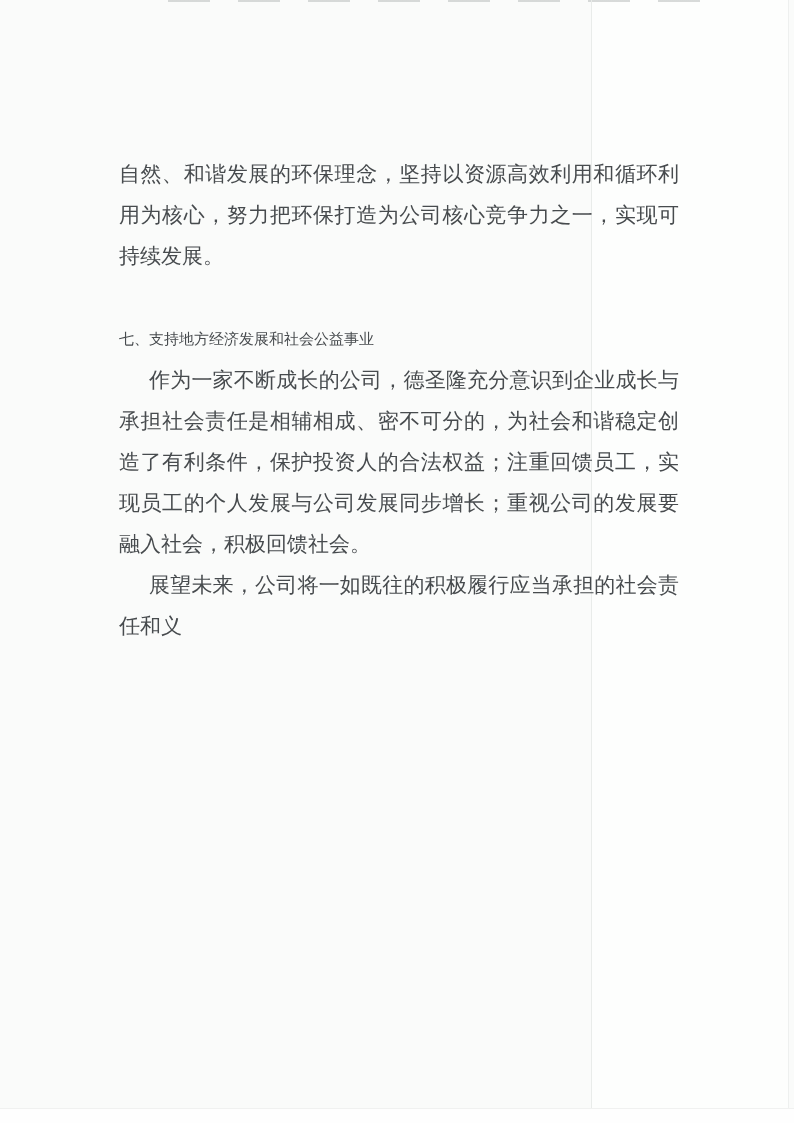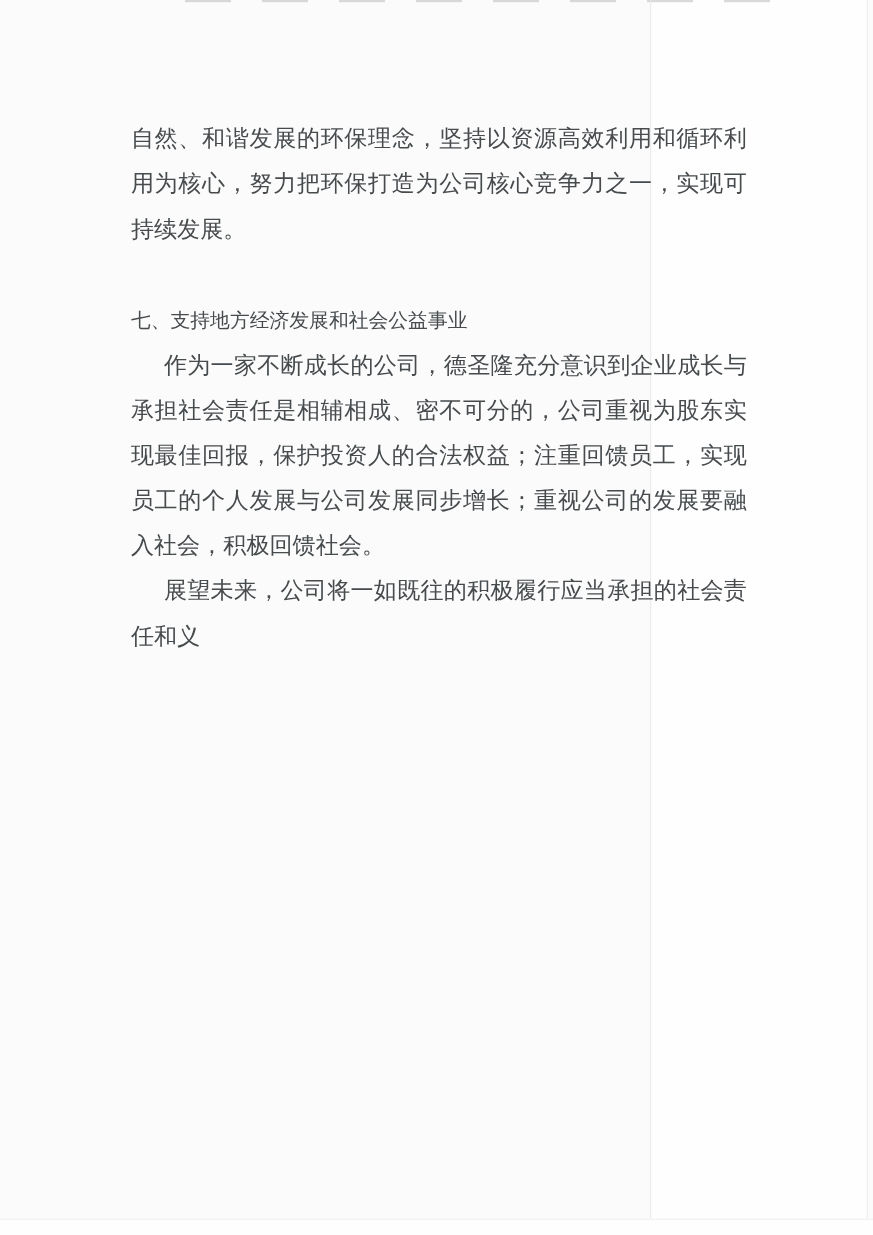--- a/index.html
+++ b/index.html
@@ -59,40 +59,40 @@
     color: #474b4e;
     font-size: 21px;
     line-height: 41px;
     text-align: justify;
     word-break: break-all;
   }
   .para {
     margin: 0;
     text-indent: 30px;
   }
-  .para.no-indent { text-indent: 0; }
+  .para.no-indent { text-indent: 0; margin-top: 48px; }
   .heading {
     margin: 42px 0 0 0;
-    font-size: 18px;
+    font-size: 15px;
     font-weight: 400;
     line-height: 41px;
     text-align: left;
   }
 </style>
 </head>
 <body>
 
 <div class="page">
 
   <div class="right-strip"></div>
   <div class="top-edge-marks"></div>
   <div class="vline vline-a"></div>
   <div class="vline vline-b"></div>
   <div class="bottom-strip"></div>
 
   <div class="content">
     <p class="para no-indent">自然、和谐发展的环保理念，坚持以资源高效利用和循环利用为核心，努力把环保打造为公司核心竞争力之一，实现可持续发展。</p>
     <h2 class="heading">七、支持地方经济发展和社会公益事业</h2>
-    <p class="para">作为一家不断成长的公司，德圣隆充分意识到企业成长与承担社会责任是相辅相成、密不可分的，公司重视为股东实现最佳回报，保护投资人的合法权益；注重回馈员工，实现员工的个人发展与公司发展同步增长；重视公司的发展要融入社会，积极回馈社会。</p>
+    <p class="para">作为一家不断成长的公司，德圣隆充分意识到企业成长与承担社会责任是相辅相成、密不可分的，为社会和谐稳定创造了有利条件，保护投资人的合法权益；注重回馈员工，实现员工的个人发展与公司发展同步增长；重视公司的发展要融入社会，积极回馈社会。</p>
     <p class="para">展望未来，公司将一如既往的积极履行应当承担的社会责任和义</p>
   </div>
 
 </div>
 
 </body></html>

